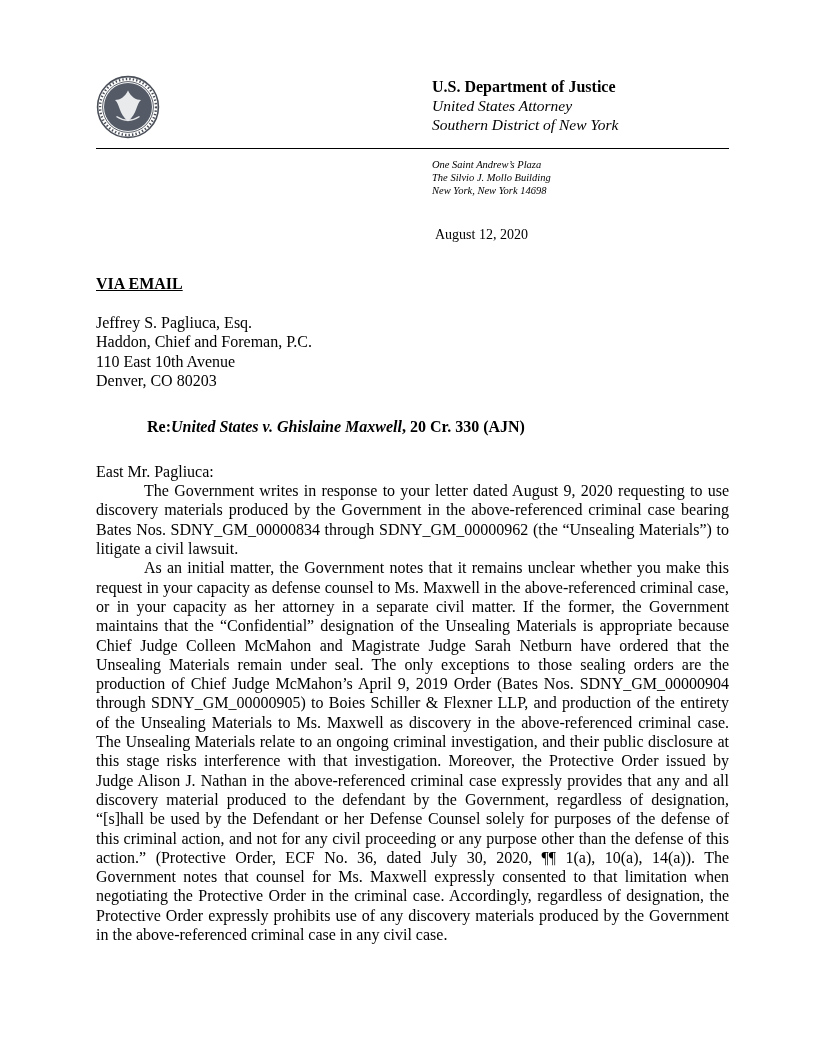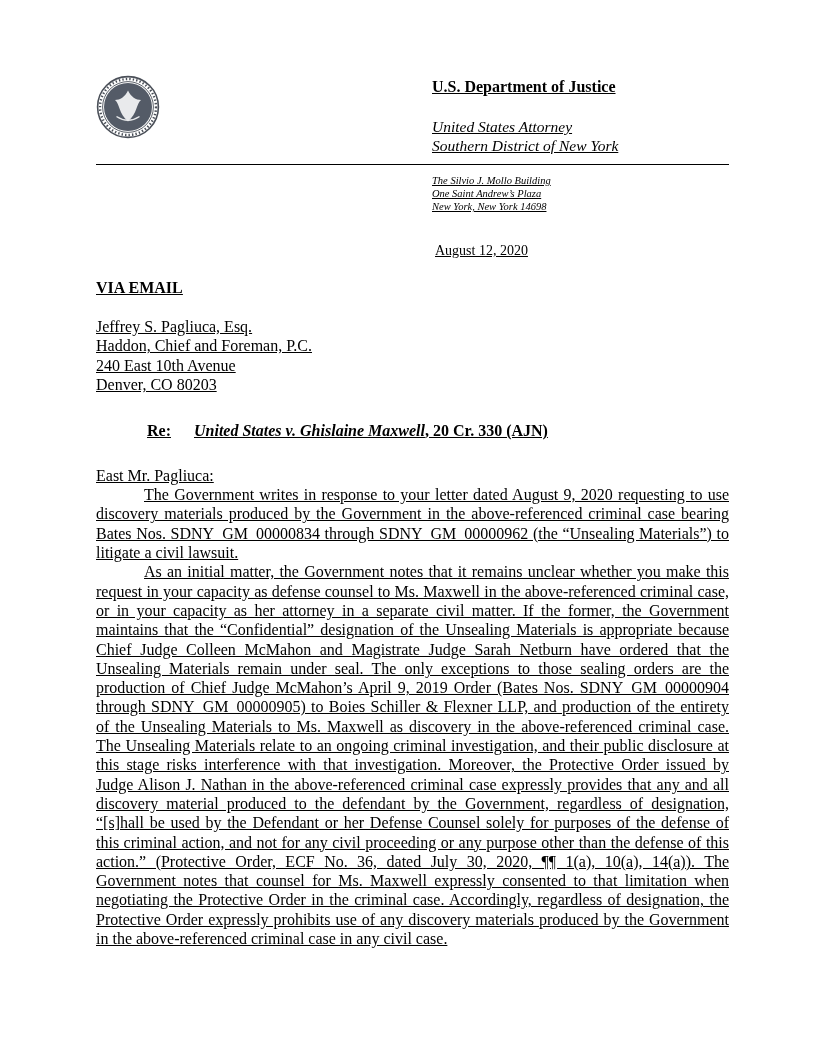--- a/index.html
+++ b/index.html
@@ -11,46 +11,45 @@
     color: #000000;
     -webkit-font-smoothing: antialiased;
   }
   .page {
     width: 816px;
     height: 1056px;
     padding: 75px 87px 0 96px;
     background: #ffffff;
     position: relative;
     overflow: hidden;
-    text-decoration: underline;
   }
   .letterhead-top { display: flex; align-items: flex-start; }
   .seal { width: 64px; height: 64px; flex: 0 0 auto; display: block; }
   .letterhead-right { margin-left: 272px; padding-top: 2px; }
   .agency { font-weight: bold; font-size: 16px; line-height: 19px; }
-  .office { font-style: italic; font-size: 15.5px; line-height: 19px; margin-top: 21px; }
+  .office { font-style: italic; font-size: 15.5px; line-height: 19px; margin-top: 0; }
   .rule { border-top: 1.5px solid #000000; margin-top: 9px; }
   .office-address {
     margin-left: 336px;
     font-style: italic;
     font-size: 10.5px;
     line-height: 13px;
     margin-top: 9px;
   }
   .date { margin-left: 339px; font-size: 14px; line-height: 19px; margin-top: 28px; }
   .via {
-    margin-top: 18px;
+    margin-top: 30px;
     font-weight: bold;
     text-decoration: underline;
     font-size: 16px;
     line-height: 19px;
   }
   .recipient { margin-top: 20px; font-size: 16px; line-height: 19.3px; }
   .re-line { margin-top: 27px; margin-left: 51px; font-weight: bold; font-size: 16px; line-height: 19px; }
-  .re-label { margin-right: 23px; }
+  .re-label { }
   .re-case { font-style: italic; }
   .salutation { margin-top: 26px; font-size: 16px; line-height: 19px; }
   .body-para {
     font-size: 16px;
     line-height: 19.3px;
     text-align: justify;
     text-indent: 48px;
   }
 </style>
 </head>
@@ -73,34 +72,34 @@
       <div class="letterhead-right">
         <div class="agency">U.S. Department of Justice</div>
         <div class="office">
           <div>United States Attorney</div>
           <div>Southern District of New York</div>
         </div>
       </div>
     </div>
     <div class="rule"></div>
     <div class="office-address">
+      <div>One Saint Andrew’s Plaza</div>
       <div>The Silvio J. Mollo Building</div>
-      <div>One Saint Andrew’s Plaza</div>
       <div>New York, New York 14698</div>
     </div>
   </header>
 
   <div class="date">August 12, 2020</div>
 
   <div class="via">VIA EMAIL</div>
 
   <div class="recipient">
     <div>Jeffrey S. Pagliuca, Esq.</div>
     <div>Haddon, Chief and Foreman, P.C.</div>
-    <div>240 East 10th Avenue</div>
+    <div>110 East 10th Avenue</div>
     <div>Denver, CO 80203</div>
   </div>
 
   <div class="re-line">
     <span class="re-label">Re:</span><span class="re-case">United States v. Ghislaine Maxwell</span><span class="re-number">, 20 Cr. 330 (AJN)</span>
   </div>
 
   <div class="salutation">East Mr. Pagliuca:</div>
 
   <p class="body-para">The Government writes in response to your letter dated August 9, 2020 requesting to use discovery materials produced by the Government in the above-referenced criminal case bearing Bates Nos. SDNY_GM_00000834 through SDNY_GM_00000962 (the “Unsealing Materials”) to litigate a civil lawsuit.</p>

